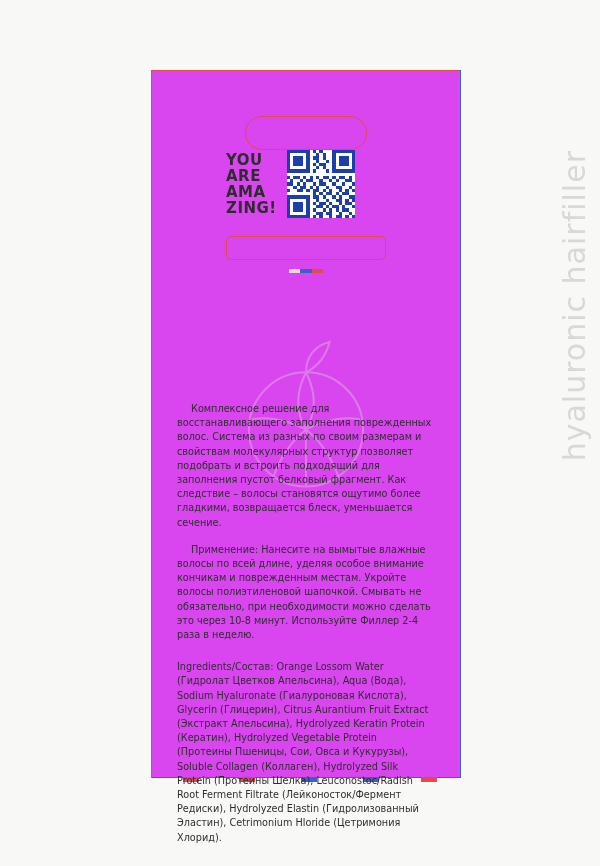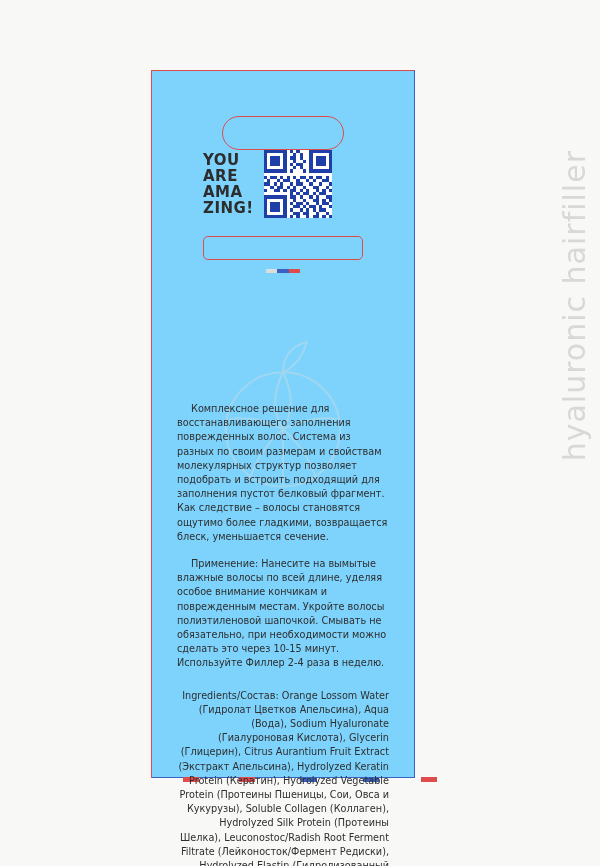--- a/index.html
+++ b/index.html
@@ -20,23 +20,23 @@
     width: 600px;
     height: 866px;
     background: #f8f8f7;
   }
 
   
   .label-card {
     position: absolute;
     left: 151px;
     top: 70px;
-    width: 264px;
+    width: 310px;
     height: 708px;
-    background: #7dd3fc;
+    background: #d946ef;
     box-sizing: border-box;
   }
   
   .edge {
     position: absolute;
     background: #e04b4b;
   }
   .edge.top    { left: 0;  top: 0;    width: 100%; height: 1px; }
   .edge.bottom { left: 0;  bottom: 0; width: 100%; height: 1px; background:#3a63c0; }
   .edge.left   { left: 0;  top: 0;    width: 1px;  height: 100%; }
@@ -162,21 +162,21 @@
     color: #2e2e2e;
     text-indent: 14px;
     text-align: left;
     margin: 0 0 13px 0;
   }
   .ingredients {
     font-family: "DejaVu Sans", sans-serif;
     font-size: 9.7px;
     line-height: 14.2px;
     color: #2e2e2e;
-    text-align: right;
+    text-align: left;
     margin: 18px 0 0 0;
   }
 
   
   .vertical-watermark {
     position: absolute;
     right: 8px;
     top: 150px;
     font-family: "DejaVu Sans", sans-serif;
     font-size: 30px;
@@ -348,18 +348,18 @@
         <path d="M50 58 C38 52 28 50 18 52"></path>
         <path d="M50 58 C62 52 72 50 82 52"></path>
         <path d="M50 58 L50 92"></path>
         <path d="M50 58 C40 66 34 76 30 88"></path>
         <path d="M50 58 C60 66 66 76 70 88"></path>
       </g>
     </svg>
 
     <div class="body-text">
       <p class="para">Комплексное решение для восстанавливающего заполнения поврежденных волос. Система из разных по своим размерам и свойствам молекулярных структур позволяет подобрать и встроить подходящий для заполнения пустот белковый фрагмент. Как следствие – волосы становятся ощутимо более гладкими, возвращается блеск, уменьшается сечение.</p>
-      <p class="para">Применение: Нанесите на вымытые влажные волосы по всей длине, уделяя особое внимание кончикам и поврежденным местам. Укройте волосы полиэтиленовой шапочкой. Смывать не обязательно, при необходимости можно сделать это через 10-15 минут. Используйте Филлер 2-4 раза в неделю.</p>
+      <p class="para">Применение: Нанесите на вымытые влажные волосы по всей длине, уделяя особое внимание кончикам и поврежденным местам. Укройте волосы полиэтиленовой шапочкой. Смывать не обязательно, при необходимости можно сделать это через 10-8 минут. Используйте Филлер 2-4 раза в неделю.</p>
       <p class="ingredients">Ingredients/Состав: Orange Lossom Water (Гидролат Цветков Апельсина), Aqua (Вода), Sodium Hyaluronate (Гиалуроновая Кислота), Glycerin (Глицерин), Citrus Aurantium Fruit Extract (Экстракт Апельсина), Hydrolyzed Keratin Protein (Кератин), Hydrolyzed Vegetable Protein (Протеины Пшеницы, Сои, Овса и Кукурузы), Soluble Collagen (Коллаген), Hydrolyzed Silk Protein (Протеины Шелка), Leuconostoc/Radish Root Ferment Filtrate (Лейконосток/Фермент Редиски), Hydrolyzed Elastin (Гидролизованный Эластин), Cetrimonium Hloride (Цетримония Хлорид).</p>
     </div>
 
   </div>
 </div>
 
 </body></html>

